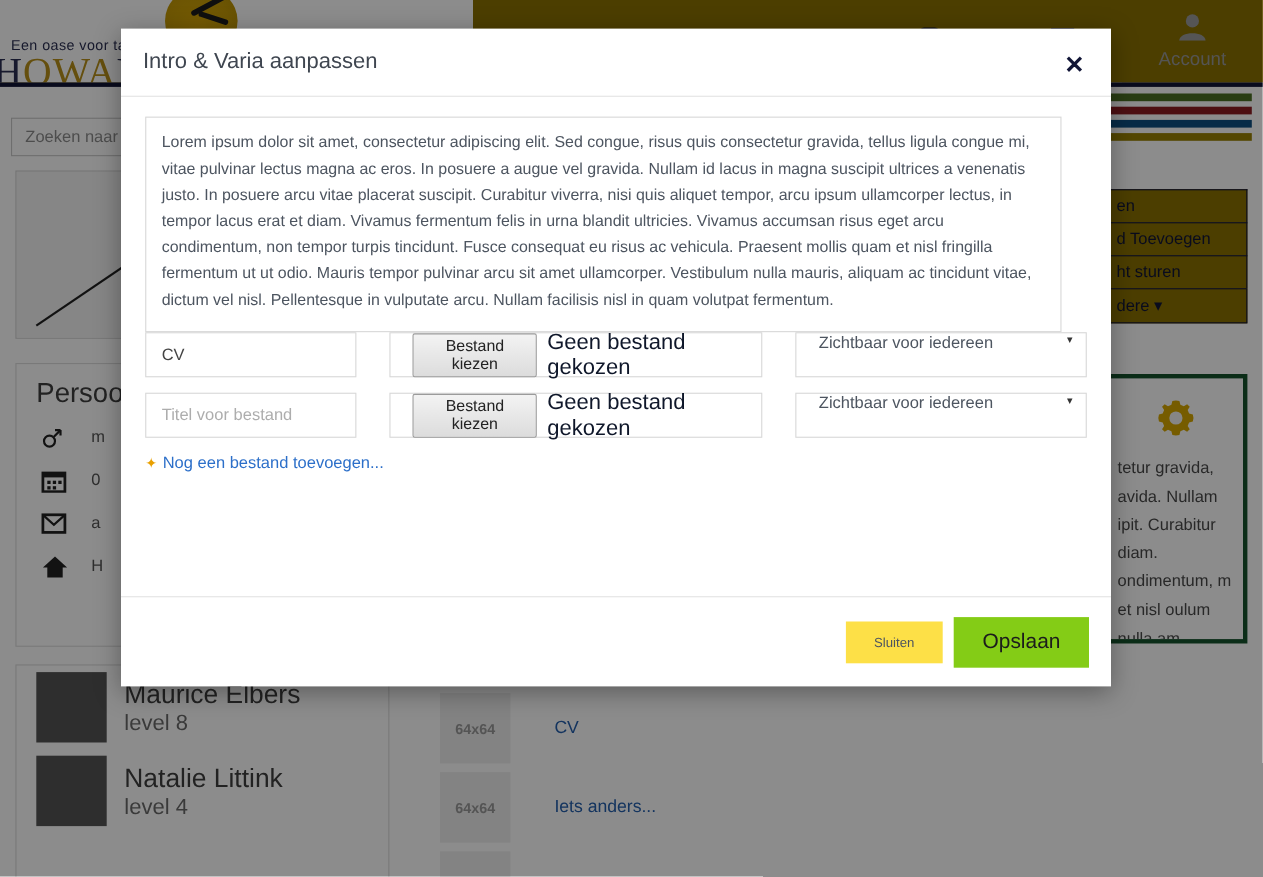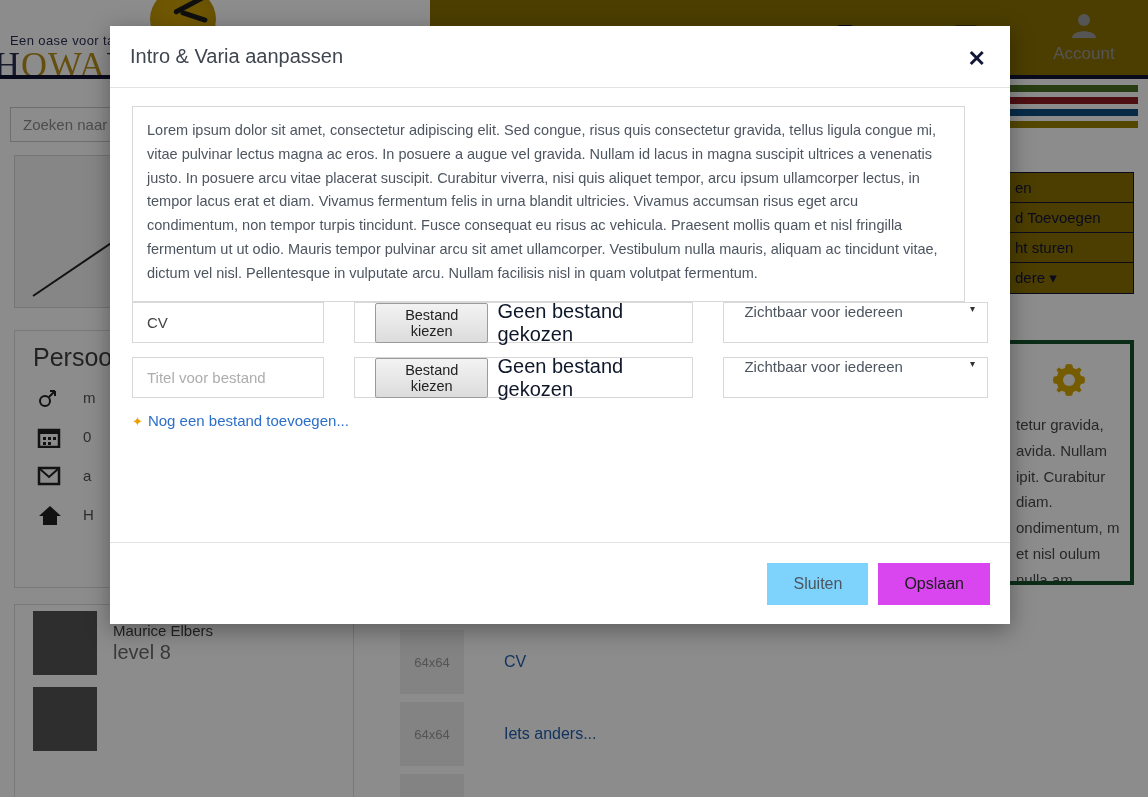--- a/index.html
+++ b/index.html
@@ -99,30 +99,30 @@
   .pl-row { display: flex; align-items: center; height: 39px; padding-left: 22px; color: #555; font-size: 15px;}
   .pl-row .ico { width: 46px; display: flex; align-items: center; }
   .panel-vrienden { left: 14px; top: 604px; width: 340px; height: 230px; }
   .vr-title { font-size: 25px; color: #3f3f3f; margin: 12px 0 6px 18px; font-weight: normal; display:flex; align-items:center; gap:10px;}
   .badge-xx {
     background: #b08f0a; color: #fff; font-size: 12px; font-weight: bold;
     border-radius: 4px; padding: 3px 8px; letter-spacing: .5px;
   }
   .friend { display: flex; align-items: center; padding: 6px 0 6px 18px; gap: 16px; }
   .friend .ph { width: 64px; height: 64px; background: #555; }
-  .friend .fname { font-size: 15px; color: #3f3f3f; line-height: 1.25;}
+  .friend .fname { font-size: 24px; color: #3f3f3f; line-height: 1.25;}
   .friend .flevel { font-size: 20px; color: #6a6a6a; }
 
   
   .files-col { position: absolute; left: 400px; top: 630px; width: 340px; }
   .file-row { display: flex; align-items: center; gap: 40px; margin-bottom: 8px;}
   .file-row .ph64 {
     width: 64px; height: 64px; background: #eee; color: #999;
     display: flex; align-items: center; justify-content: center;
-    font-size: 13px; font-weight: normal;
+    font-size: 13px; font-weight: bold;
   }
   .file-row .flink { color: #2560ad; font-size: 16px; }
 
   
   .action-btns { position: absolute; right: 14px; top: 172px; width: 130px; }
   .action-btn {
     background: #8a7100; border: 1px solid #111536; color: #111536;
     font-size: 15px; padding: 6px 10px; text-align: left; white-space: nowrap;
     border-bottom-width: 0;
   }
@@ -192,25 +192,25 @@
   .addmore { text-align: left; width: 833px; margin-top: 2px; }
   .addmore .plus { color: #e9a000; font-size: 13px; margin-right: 5px; }
   .addmore a { color: #2c6fc9; font-size: 15px; text-decoration: none; cursor: pointer;}
 
   .modal-footer {
     flex: 0 0 auto; height: 82px; border-top: 1px solid #e3e3e3;
     display: flex; align-items: center; justify-content: flex-end;
     padding-right: 20px; gap: 10px;
   }
   .btn-sluiten {
-    background: #7dd3fc; border: 0; color: #4d5560; font-size: 16px;
+    background: #fde047; border: 0; color: #4d5560; font-size: 12px;
     padding: 12px 26px; cursor: pointer; font-family: "Liberation Sans", sans-serif; margin-left: 47px;
   }
   .btn-opslaan {
-    background: #d946ef; border: 0; color: #1c1c1c; font-size: 16px;
+    background: #84cc16; border: 0; color: #1c1c1c; font-size: 19px;
     padding: 12px 26px; cursor: pointer; font-family: "Liberation Sans", sans-serif;
   }
 </style>
 </head>
 <body>
 
 <div id="page-root">
 
   <div class="bg-page">
 
@@ -353,20 +353,24 @@
     <div class="panel panel-vrienden">
       <div class="friend">
         <div class="ph"></div>
         <div>
           <div class="fname">Maurice Elbers</div>
           <div class="flevel">level 8</div>
         </div>
       </div>
       <div class="friend">
         <div class="ph"></div>
+        <div>
+          <div class="fname">Natalie Littink</div>
+          <div class="flevel">level 4</div>
+        </div>
       </div>
     </div>
 
     <div class="files-col">
       <div class="file-row">
         <div class="ph64">64x64</div>
         <div class="flink">CV</div>
       </div>
       <div class="file-row">
         <div class="ph64">64x64</div>

